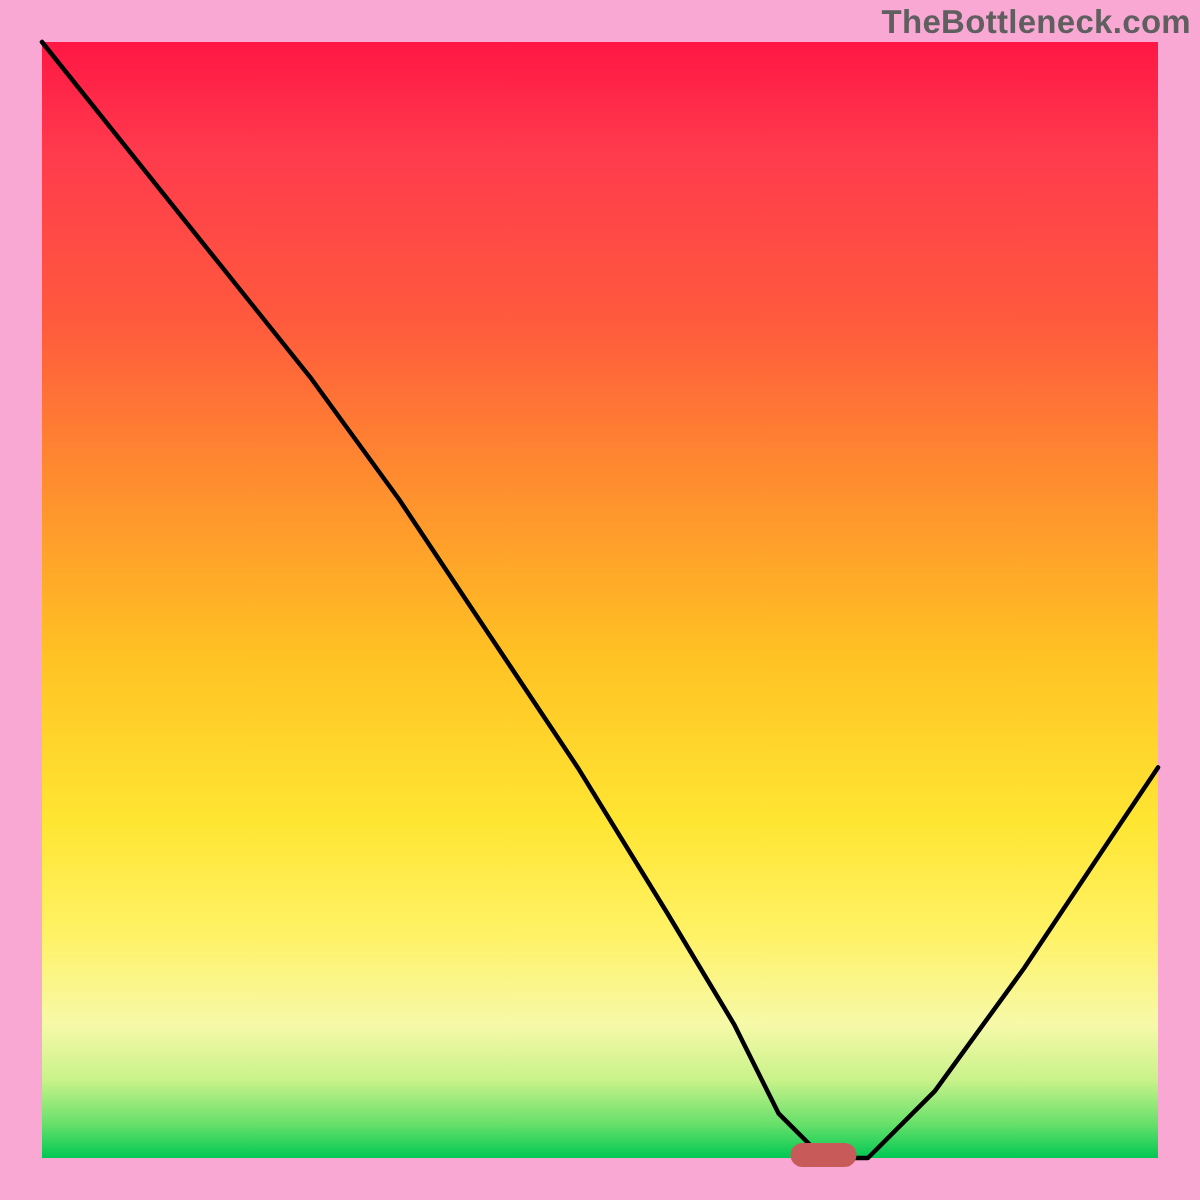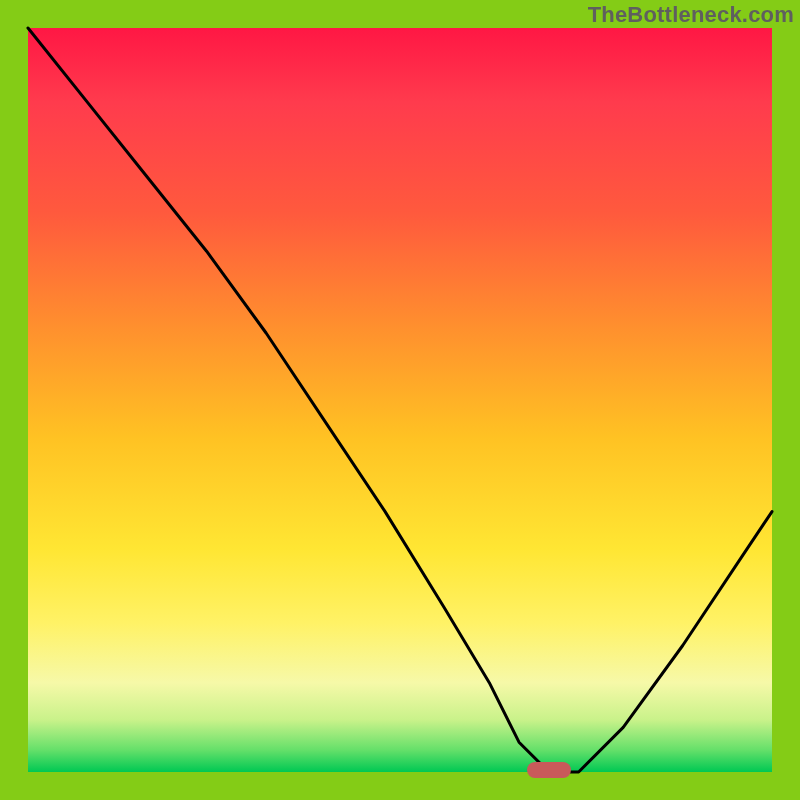--- a/index.html
+++ b/index.html
@@ -7,21 +7,21 @@
     padding: 0;
     width: 800px;
     height: 800px;
     background: #000;
     overflow: hidden;
   }
   .frame {
     position: relative;
     width: 800px;
     height: 800px;
-    background: #84cc16;
+    background: #f9a8d4;
   }
   .plot-area {
     position: absolute;
     left: 28px;
     top: 28px;
     width: 744px;
     height: 744px;
     
     background: linear-gradient(
       to bottom,

